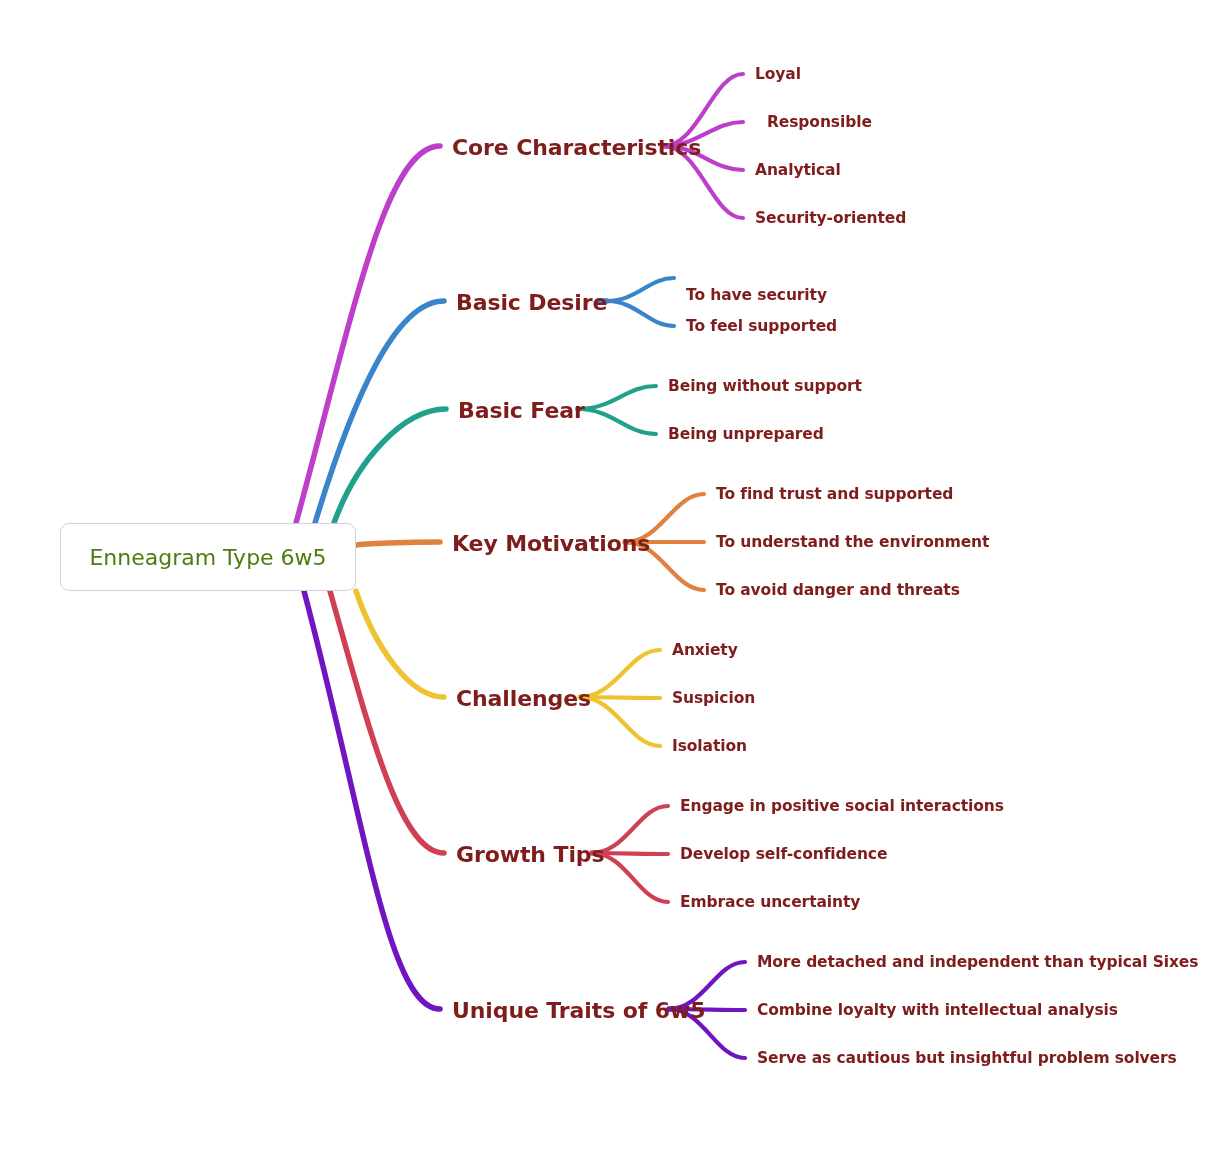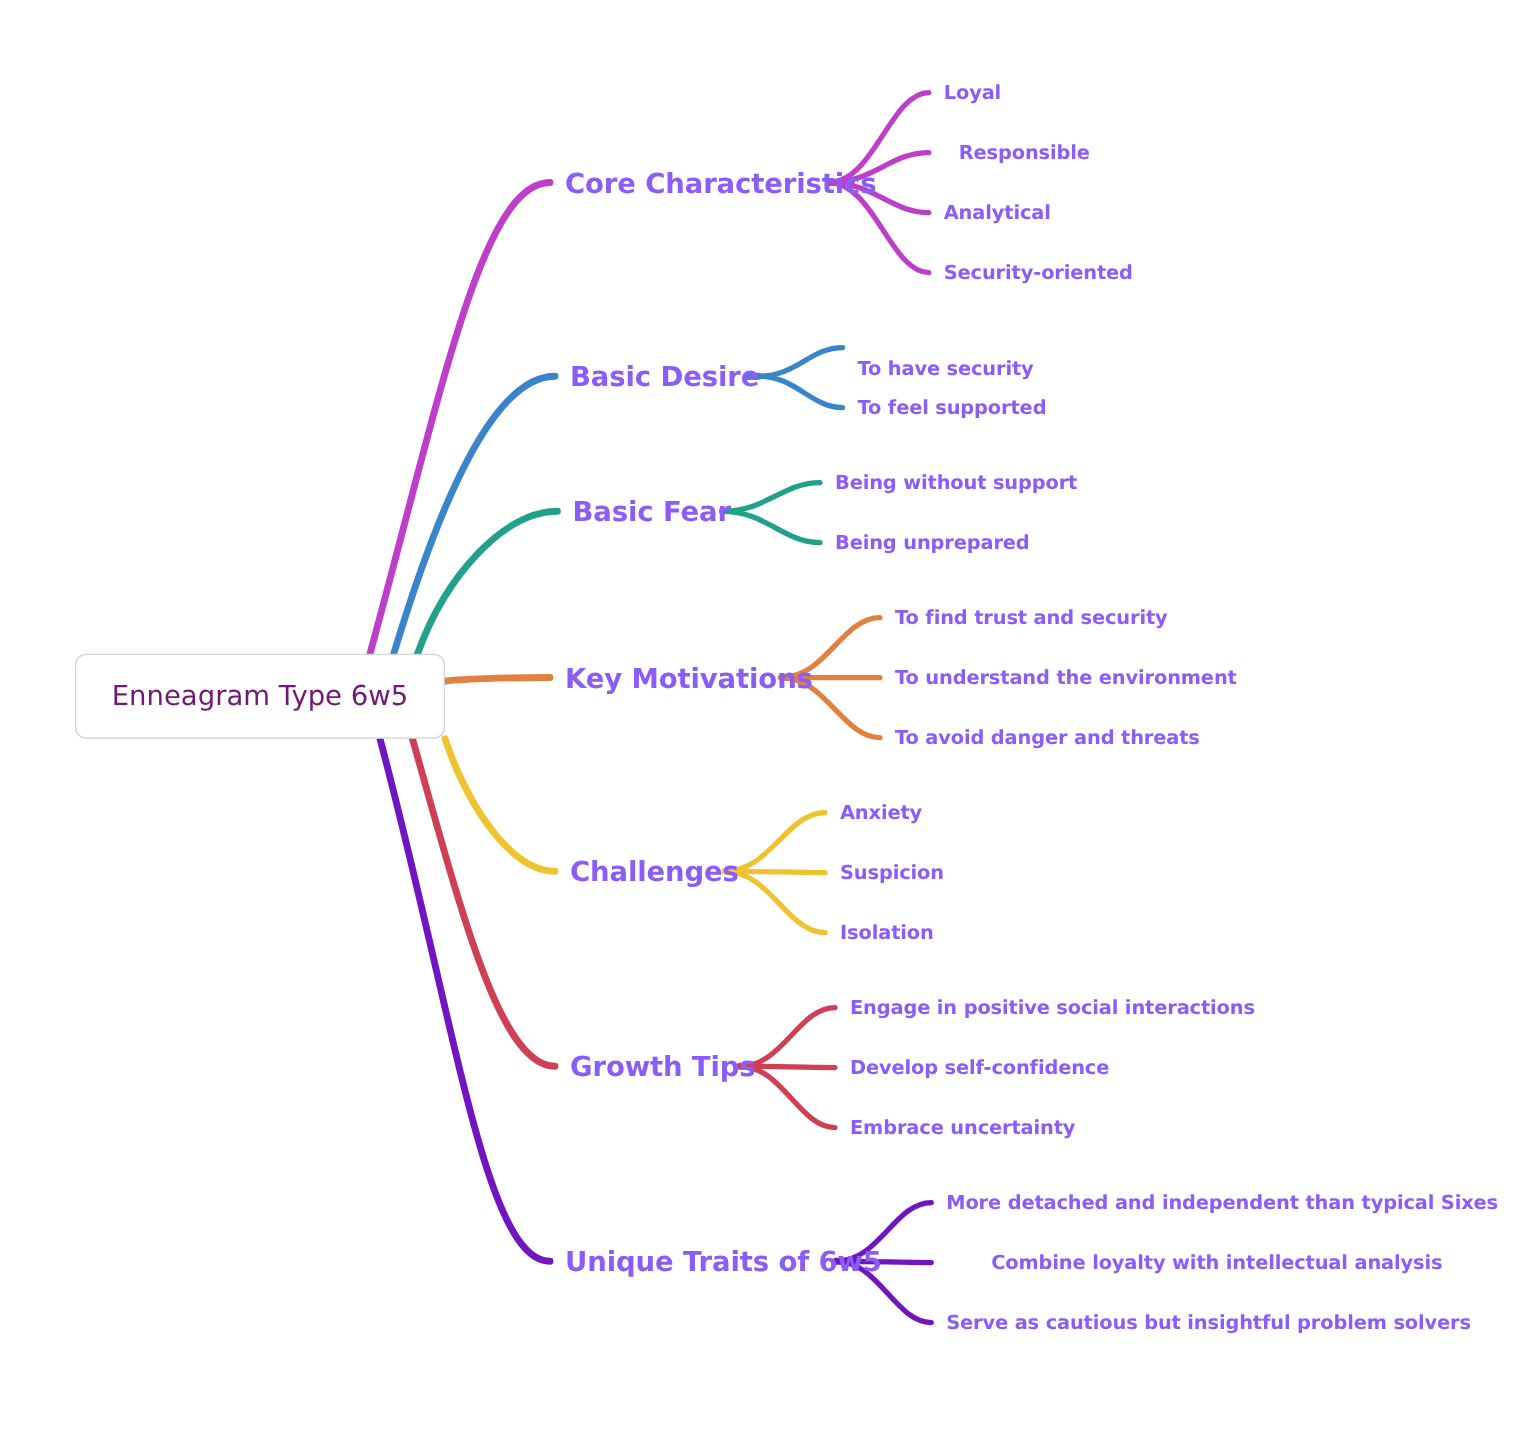--- a/index.html
+++ b/index.html
@@ -6,39 +6,39 @@
   body{
     width:1218px;height:1161px;
     background:#ffffff;
     font-family:"DejaVu Sans", sans-serif;
     overflow:hidden;
   }
   #mindmap-root{position:relative;width:1218px;height:1161px;}
   svg#edges{position:absolute;left:0;top:0;width:1218px;height:1161px;}
   .node-label{
     position:absolute;
-    color:#8b5cf6;
+    color:#7f1d1d;
     white-space:nowrap;
     font-family:"DejaVu Sans", sans-serif;
     font-weight:bold;
     letter-spacing:-0.1px;
   }
   .branch-label{font-size:22px;}
   .leaf-label{font-size:15.5px;}
   #root-node{
     position:absolute;
     box-sizing:border-box;
     border:1px solid #cfd2d6;
     border-radius:9px;
     background:#ffffff;
     display:flex;align-items:center;justify-content:center;
   }
   #root-node .node-title{
     font-size:22px;
-    color:#701a75;
+    color:#4d7c0f;
     font-weight:normal;
     font-family:"DejaVu Sans", sans-serif;
     white-space:nowrap;
   }
 </style>
 </head>
 <body style="background: rgb(255, 255, 255);">
 
 <div id="mindmap-root">
 
@@ -89,29 +89,29 @@
       <div class="node-label leaf-label" style="left: 755px; top: 113px; margin-left: 12px;">Responsible</div>
       <div class="node-label leaf-label" style="left: 755px; top: 161px;">Analytical</div>
       <div class="node-label leaf-label" style="left: 755px; top: 209px;">Security-oriented</div>
       <div class="node-label branch-label" style="left: 456px; top: 289.5px;">Basic Desire</div>
       <div class="node-label leaf-label" style="left: 686px; top: 286px;">To have security</div>
       <div class="node-label leaf-label" style="left: 686px; top: 317px;">To feel supported</div>
       <div class="node-label branch-label" style="left: 458px; top: 397.5px;">Basic Fear</div>
       <div class="node-label leaf-label" style="left: 668px; top: 377px;">Being without support</div>
       <div class="node-label leaf-label" style="left: 668px; top: 425px; text-align: right;">Being unprepared</div>
       <div class="node-label branch-label" style="left: 452px; top: 530.5px;">Key Motivations</div>
-      <div class="node-label leaf-label" style="left: 716px; top: 485px;">To find trust and security</div>
+      <div class="node-label leaf-label" style="left: 716px; top: 485px;">To find trust and supported</div>
       <div class="node-label leaf-label" style="left: 716px; top: 533px;">To understand the environment</div>
       <div class="node-label leaf-label" style="left: 716px; top: 581px;">To avoid danger and threats</div>
       <div class="node-label branch-label" style="left: 456px; top: 685.5px;">Challenges</div>
       <div class="node-label leaf-label" style="left: 672px; top: 641px;">Anxiety</div>
       <div class="node-label leaf-label" style="left: 672px; top: 689px;">Suspicion</div>
       <div class="node-label leaf-label" style="left: 672px; top: 737px;">Isolation</div>
       <div class="node-label branch-label" style="left: 456px; top: 841.5px;">Growth Tips</div>
       <div class="node-label leaf-label" style="left: 680px; top: 797px;">Engage in positive social interactions</div>
       <div class="node-label leaf-label" style="left: 680px; top: 845px;">Develop self-confidence</div>
       <div class="node-label leaf-label" style="left: 680px; top: 893px;">Embrace uncertainty</div>
       <div class="node-label branch-label" style="left: 452px; top: 997.5px;">Unique Traits of 6w5</div>
       <div class="node-label leaf-label" style="left: 757px; top: 953px;">More detached and independent than typical Sixes</div>
-      <div class="node-label leaf-label" style="left: 757px; top: 1001px; margin-left: 36px;">Combine loyalty with intellectual analysis</div>
+      <div class="node-label leaf-label" style="left: 757px; top: 1001px;">Combine loyalty with intellectual analysis</div>
       <div class="node-label leaf-label" style="left: 757px; top: 1049px;">Serve as cautious but insightful problem solvers</div>
     </div>
 </div>
 
 </body></html>

